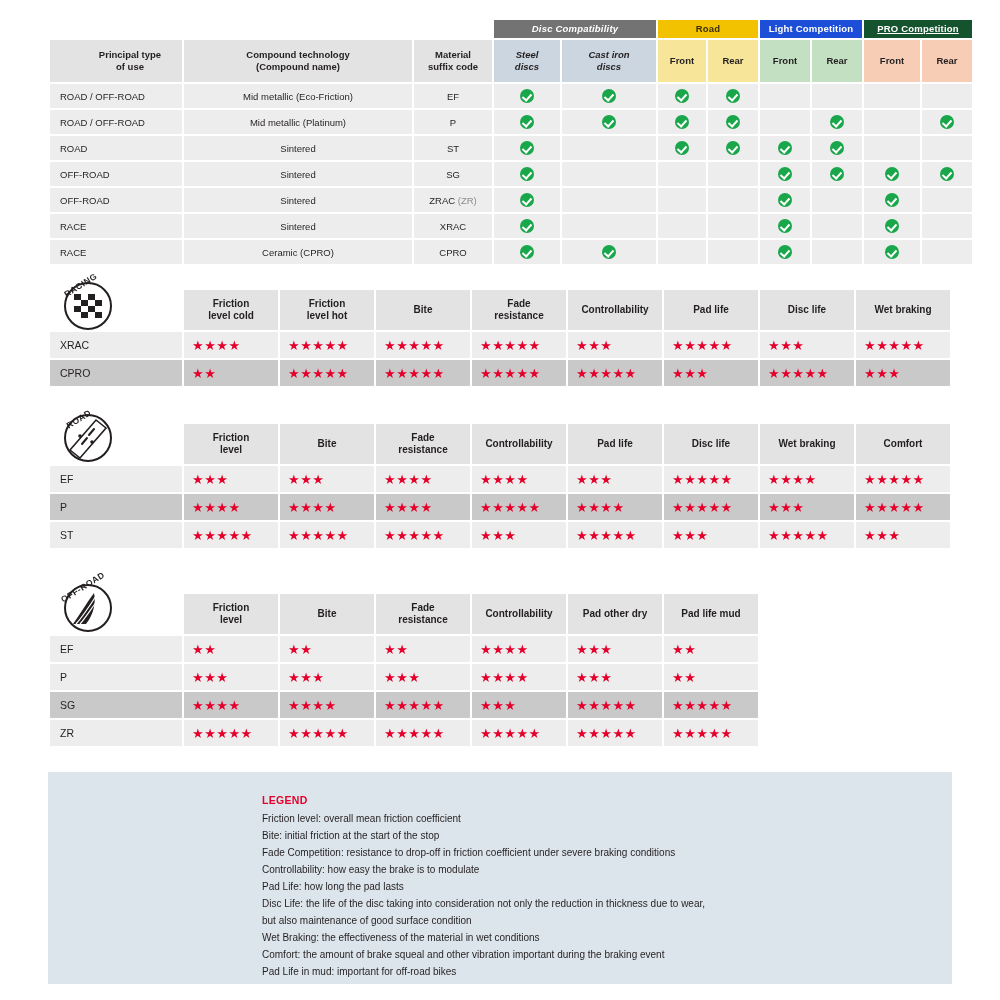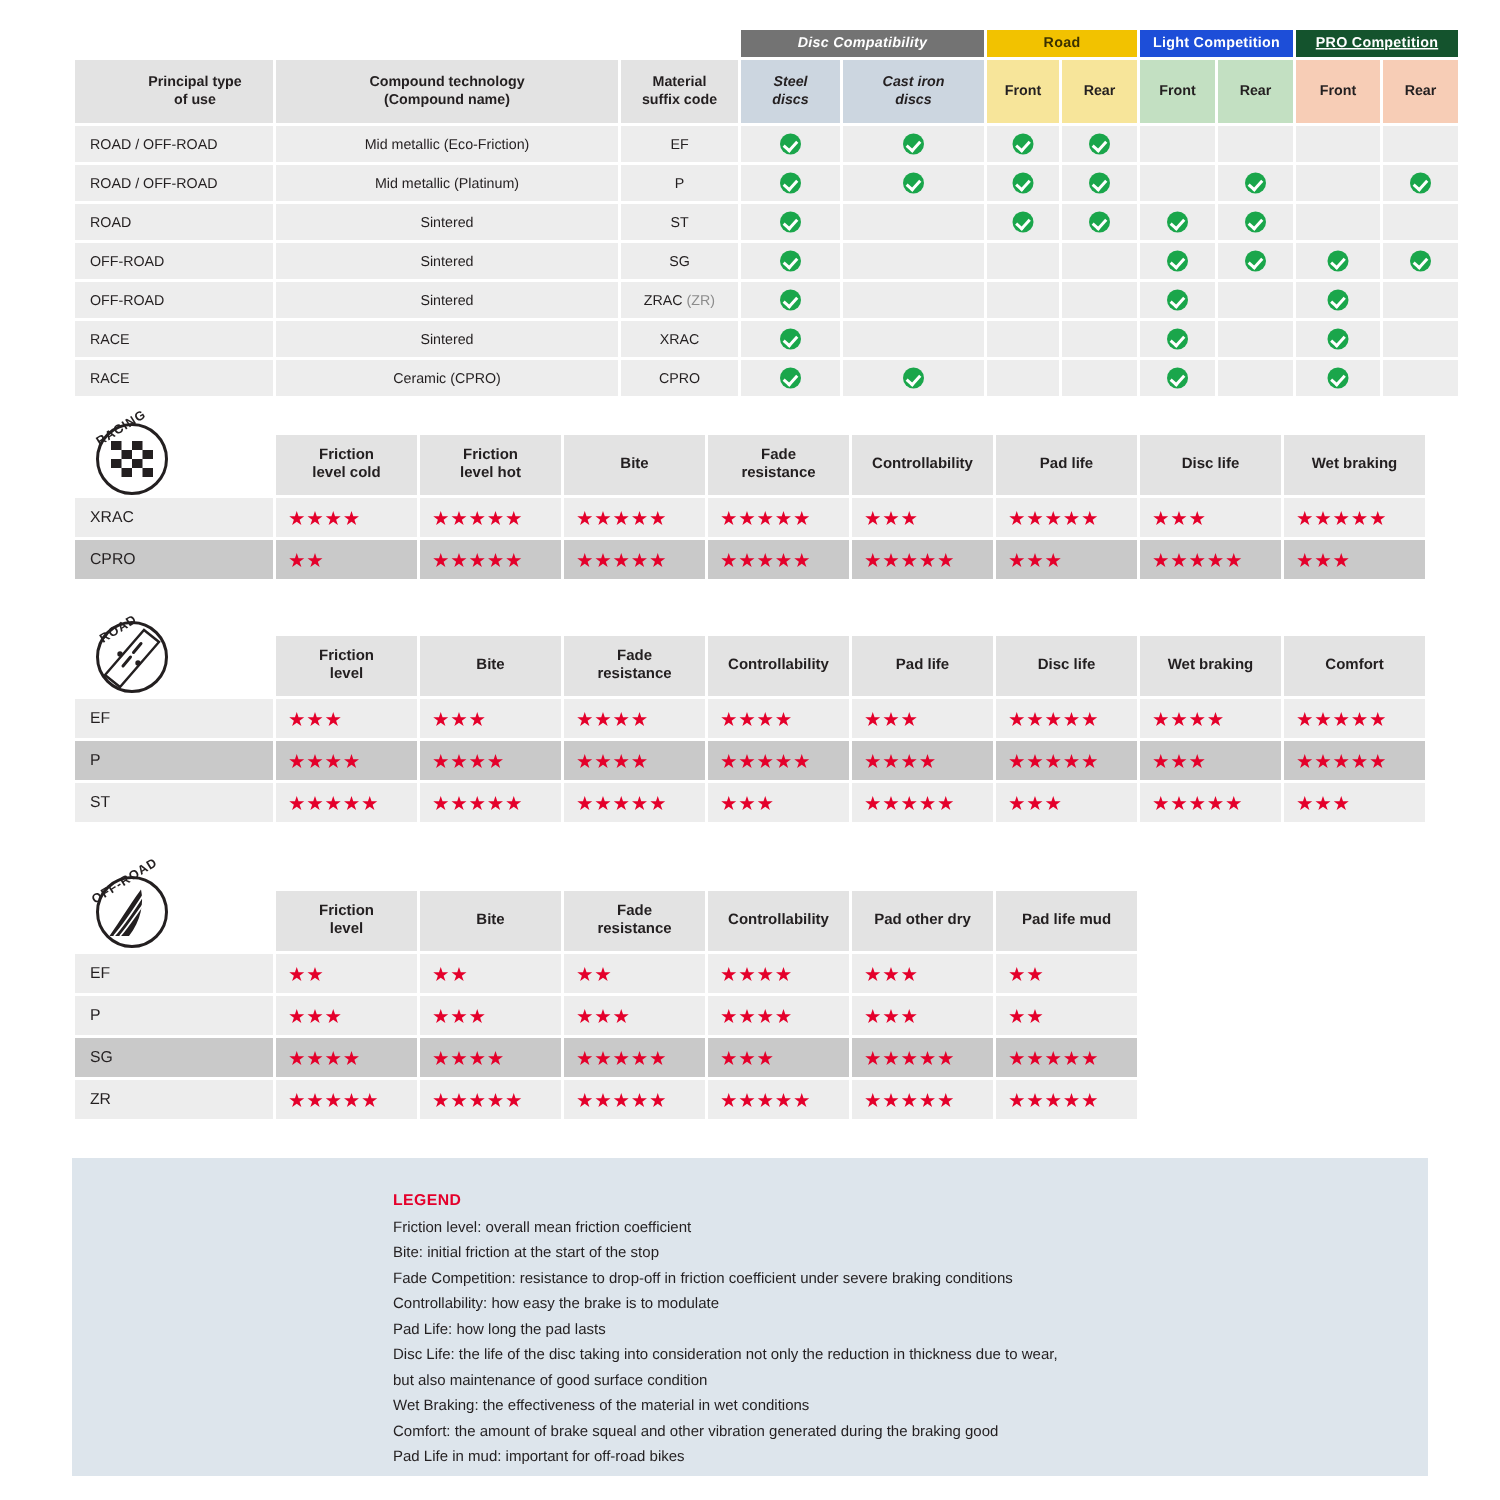--- a/index.html
+++ b/index.html
@@ -406,19 +406,19 @@
       <div class="legend-title">LEGEND</div>
       <div id="legend-items">
           <p><b>Friction level</b><span>: overall mean friction coefficient</span></p>
           <p><b>Bite</b><span>: initial friction at the start of the stop</span></p>
           <p><b>Fade Competition</b><span>: resistance to drop-off in friction coefficient under severe braking conditions</span></p>
           <p><b>Controllability</b><span>: how easy the brake is to modulate</span></p>
           <p><b>Pad Life</b><span>: how long the pad lasts</span></p>
           <p><b>Disc Life</b><span>: the life of the disc taking into consideration not only the reduction in thickness due to wear,</span></p>
           <p><span>but also maintenance of good surface condition</span></p>
           <p><b>Wet Braking</b><span>: the effectiveness of the material in wet conditions</span></p>
-          <p><b>Comfort</b><span>: the amount of brake squeal and other vibration generated during the braking good</span></p>
+          <p><b>Comfort</b><span>: the amount of brake squeal and other vibration important during the braking event</span></p>
           <p><b>Pad Life in mud</b><span>: important for off-road bikes</span></p>
         </div>
     </div>
   </div>
 
 </div>
 
 </body></html>

